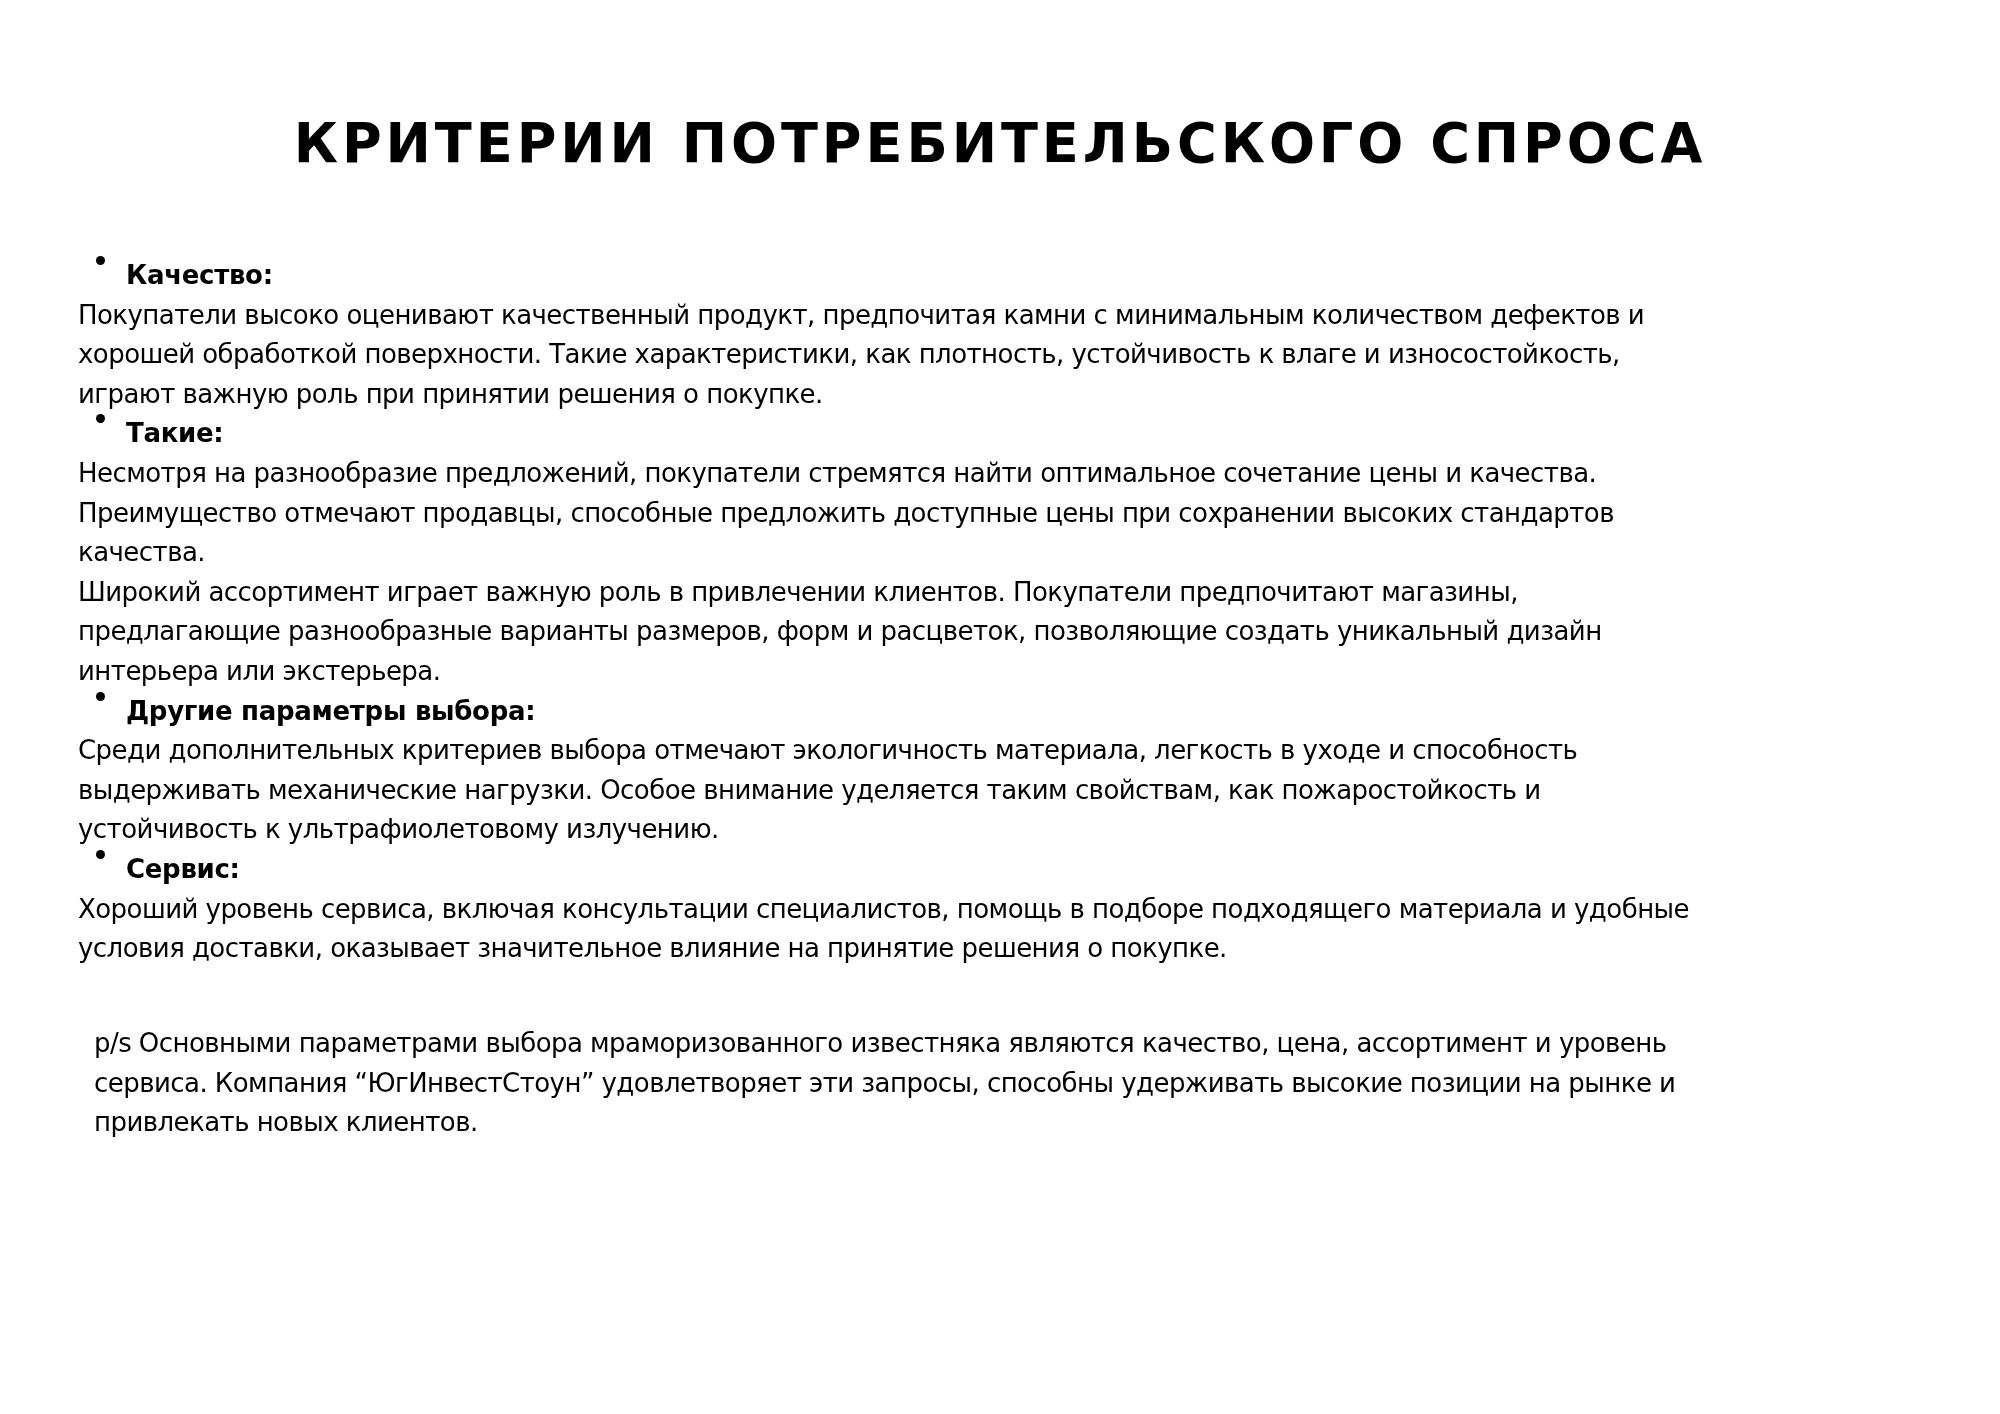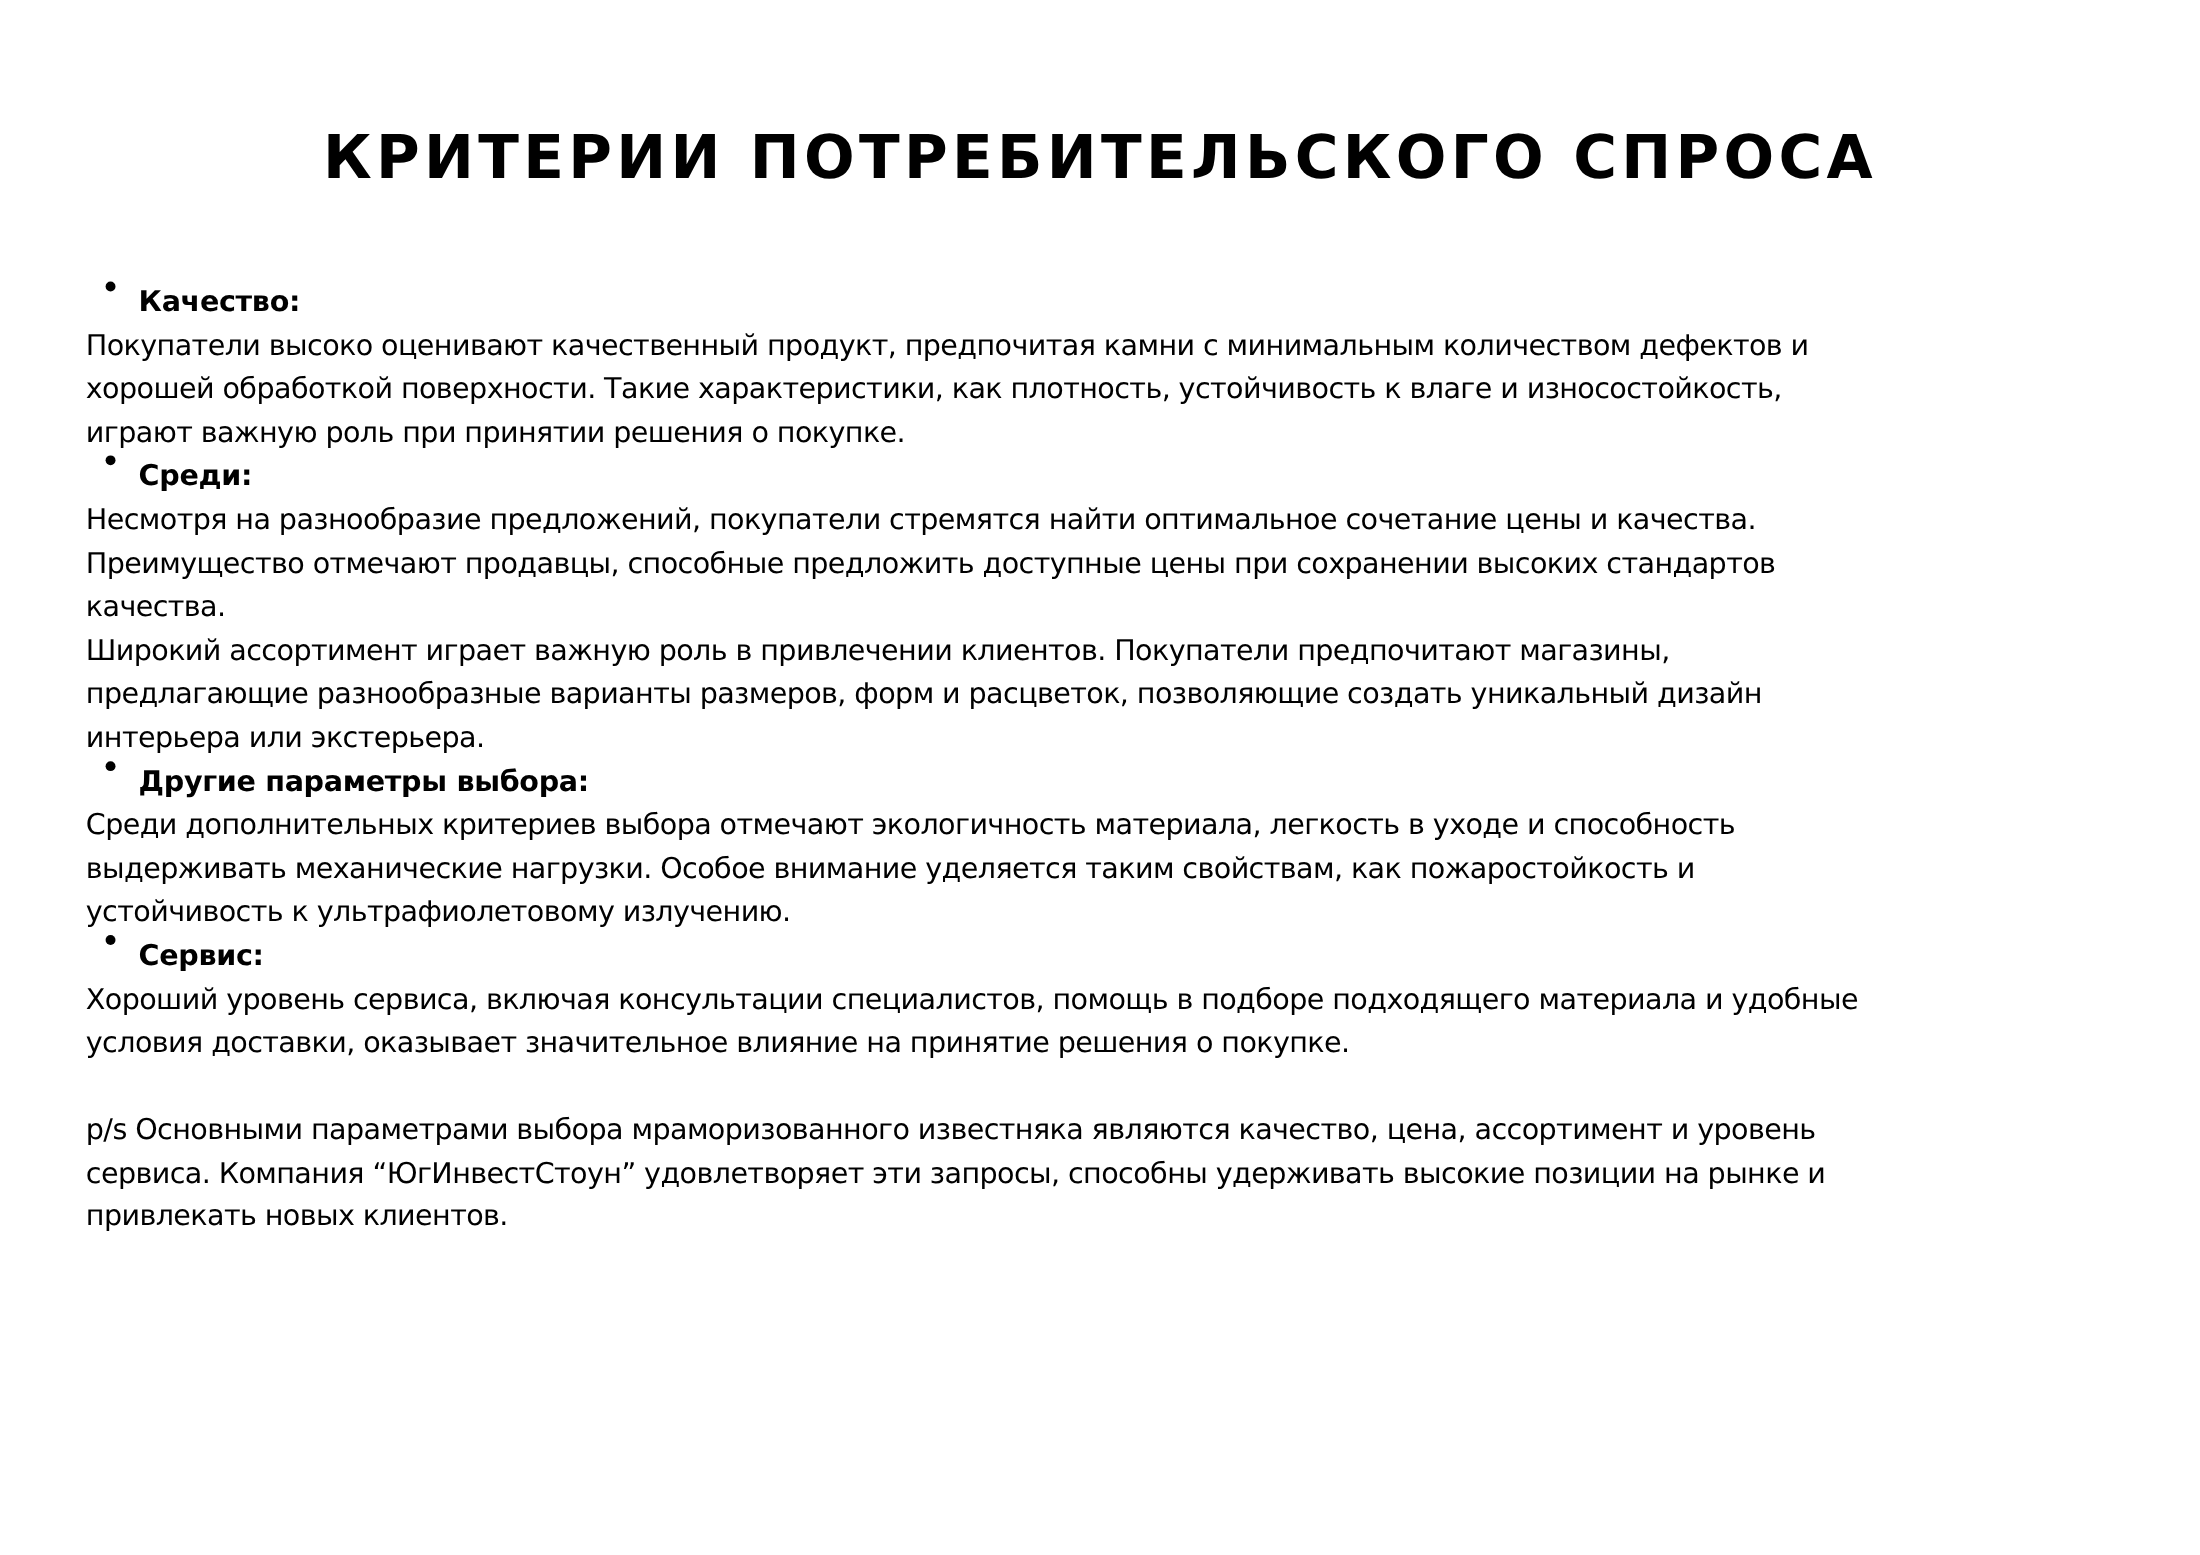--- a/index.html
+++ b/index.html
@@ -68,21 +68,21 @@
     }
     .section-text {
       margin: 0;
       white-space: pre-line;
       letter-spacing: -0.55px;
     }
     .spacer {
       height: 39.6px;
     }
     .ps-text {
-      margin: 0;
+      margin: 16px;
       white-space: pre-line;
       letter-spacing: -0.55px;
     }
   </style>
 </head>
 <body>
 
 <div class="page">
   <h1 class="title">КРИТЕРИИ ПОТРЕБИТЕЛЬСКОГО СПРОСА</h1>
 
@@ -94,21 +94,21 @@
         <span class="section-label">Качество:</span>
       </div>
       <p class="section-text">Покупатели высоко оценивают качественный продукт, предпочитая камни с минимальным количеством дефектов и
 хорошей обработкой поверхности. Такие характеристики, как плотность, устойчивость к влаге и износостойкость,
 играют важную роль при принятии решения о покупке.</p>
     </div>
 
     <div class="section">
       <div class="section-heading">
         <span class="bullet"></span>
-        <span class="section-label">Среди:</span>
+        <span class="section-label">Такие:</span>
       </div>
       <p class="section-text">Несмотря на разнообразие предложений, покупатели стремятся найти оптимальное сочетание цены и качества.
 Преимущество отмечают продавцы, способные предложить доступные цены при сохранении высоких стандартов
 качества.</p>
     </div>
 
     <div class="section">
       <p class="section-text">Широкий ассортимент играет важную роль в привлечении клиентов. Покупатели предпочитают магазины,
 предлагающие разнообразные варианты размеров, форм и расцветок, позволяющие создать уникальный дизайн
 интерьера или экстерьера.</p>

